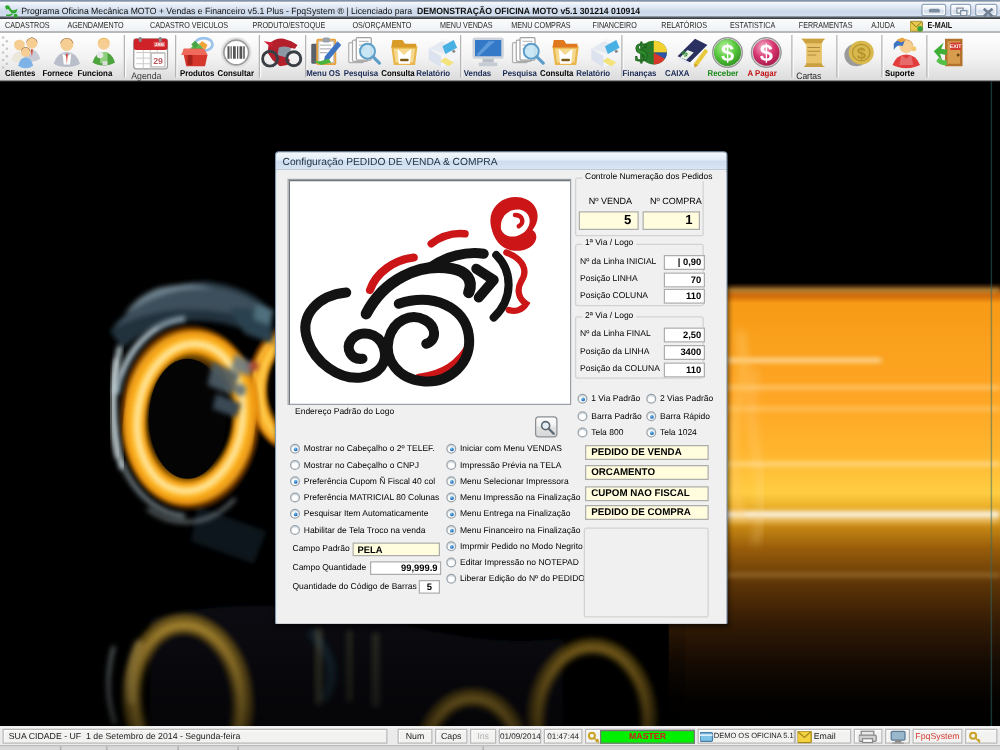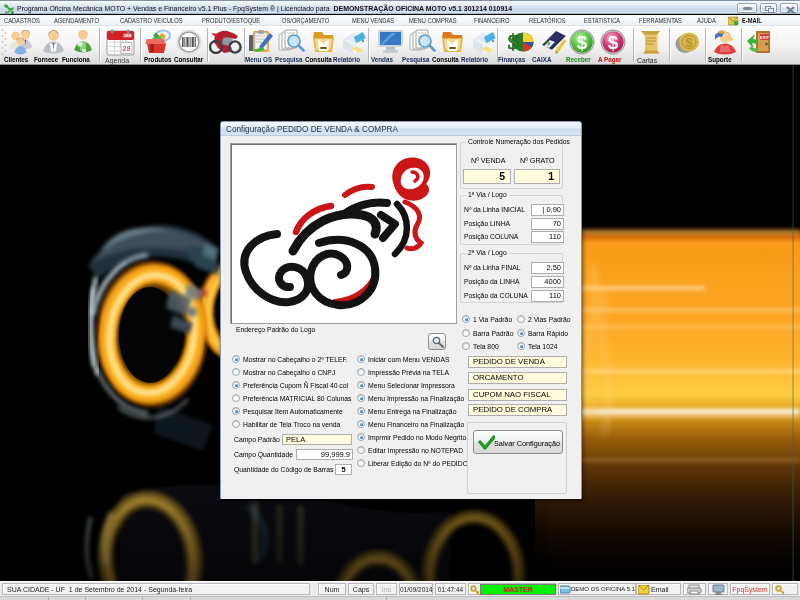--- a/index.html
+++ b/index.html
@@ -24,21 +24,21 @@
 #client{position:absolute;left:0;top:65px;width:800px;height:516px;background:#020202;overflow:hidden;}
 
 #dlg{position:absolute;left:220px;top:56px;width:362px;height:378px;
 background:#f0f0f0;border:1px solid #8399b1;border-radius:3px 3px 0 0;
 box-shadow:1px 2px 4px rgba(0,0,0,.55);}
 #dlgtitle{position:absolute;left:0;top:0;width:360px;height:14px;border-radius:2px 2px 0 0;
 background:linear-gradient(#f4f8fc,#e2ecf7 45%,#cddcf0 55%,#d8e4f3);
 border-bottom:1px solid #bccadb;}
 #dlgtitle span{position:absolute;left:5px;top:3px;font-size:8.2px;color:#233648;}
 #dlgbody{position:absolute;left:0;top:16px;width:360px;height:361px;background:#f0f0f0;}
-.fld{position:absolute;background:#fff;border:1px solid #adadad;font-size:7.5px;color:#000;line-height:1;}
+.fld{position:absolute;background:#fff;border:1px solid #adadad;font-size:7.5px;color:#000;line-height:1;font-weight:bold;}
 .yfld{background:#fffddd;}
 .lbl{position:absolute;font-size:6.8px;color:#000;white-space:nowrap;line-height:1;}
 .radio{position:absolute;width:8px;height:8px;border-radius:50%;background:#fff;border:1px solid #98a2aa;
 box-shadow:inset 0 1px 1px #c9d3da;}
 .radio.on::after{content:"";position:absolute;left:1.5px;top:1.5px;width:3.5px;height:3.5px;border-radius:50%;
 background:radial-gradient(circle at 35% 30%,#6ec6f0,#1e62b5 70%);}
 .grp{position:absolute;border:1px solid #d2d2d2;border-radius:2px;}
 .grp > span{position:absolute;left:5px;top:-4.5px;background:#f0f0f0;padding:0 2px;font-size:6.8px;color:#000;white-space:nowrap;line-height:1;}
 .btn{position:absolute;background:linear-gradient(#fdfdfd,#f1f1f1 45%,#e2e2e2 50%,#d8d8d8);
 border:1px solid #8a8f94;border-radius:3px;font-size:8px;color:#000;}
@@ -242,64 +242,58 @@
         <div class="lbl" style="left:147px;top:297px">Imprmir Pedido no Modo Negrito</div>
       <div class="radio" style="left:136px;top:308px"></div>
         <div class="lbl" style="left:147px;top:310px">Editar Impressão no NOTEPAD</div>
       <div class="radio" style="left:136px;top:321px"></div>
         <div class="lbl" style="left:147px;top:323px">Liberar Edição do Nº do PEDIDO</div>
 
       <div class="grp" style="left:239px;top:4px;width:103px;height:47px">
           <span>Controle Numeração dos Pedidos</span>
         </div>
       <div class="lbl" style="left:250px;top:19px;font-size:7.2px">Nº VENDA</div>
-      <div class="lbl" style="left:299px;top:19px;font-size:7.2px">Nº GRATO</div>
+      <div class="lbl" style="left:299px;top:19px;font-size:7.2px">Nº COMPRA</div>
       <div class="fld yfld" style="left:242px;top:31px;width:48px;height:15px;line-height:13px;text-align:right;padding-right:5px;font-weight:bold;font-size:10.5px">5</div>
       <div class="fld yfld" style="left:293px;top:31px;width:46px;height:15px;line-height:13px;text-align:right;padding-right:5px;font-weight:bold;font-size:10.5px">1</div>
       <div class="grp" style="left:239px;top:57px;width:103px;height:50px">
           <span>1ª Via / Logo</span>
         </div>
       <div class="lbl" style="left:243px;top:69px">Nº da Linha INICIAL</div>
       <div class="fld" style="left:310px;top:66px;width:33px;height:12px;line-height:10px;text-align:right;padding-right:2px">| 0,90</div>
       <div class="lbl" style="left:243px;top:83px">Posição LINHA</div>
       <div class="fld" style="left:310px;top:80px;width:33px;height:12px;line-height:10px;text-align:right;padding-right:2px">70</div>
       <div class="lbl" style="left:243px;top:96px">Posição COLUNA</div>
       <div class="fld" style="left:310px;top:93px;width:33px;height:12px;line-height:10px;text-align:right;padding-right:2px">110</div>
       <div class="grp" style="left:239px;top:115px;width:103px;height:50px">
           <span>2ª Via / Logo</span>
         </div>
       <div class="lbl" style="left:243px;top:127px">Nº da Linha FINAL</div>
       <div class="fld" style="left:310px;top:124px;width:33px;height:12px;line-height:10px;text-align:right;padding-right:2px">2,50</div>
       <div class="lbl" style="left:243px;top:141px">Posição da LINHA</div>
-      <div class="fld" style="left:310px;top:138px;width:33px;height:12px;line-height:10px;text-align:right;padding-right:2px">4000</div>
+      <div class="fld" style="left:310px;top:138px;width:33px;height:12px;line-height:10px;text-align:right;padding-right:2px">3400</div>
       <div class="lbl" style="left:243px;top:155px">Posição da COLUNA</div>
       <div class="fld" style="left:310px;top:152px;width:33px;height:12px;line-height:10px;text-align:right;padding-right:2px">110</div>
       <div class="radio on" style="left:241px;top:177px"></div>
         <div class="lbl" style="left:252px;top:179px">1 Via Padrão</div>
       <div class="radio" style="left:296px;top:177px"></div>
         <div class="lbl" style="left:307px;top:179px">2 Vias Padrão</div>
       <div class="radio" style="left:241px;top:191px"></div>
         <div class="lbl" style="left:252px;top:193px">Barra Padrão</div>
       <div class="radio on" style="left:296px;top:191px"></div>
         <div class="lbl" style="left:307px;top:193px">Barra Rápido</div>
       <div class="radio" style="left:241px;top:204px"></div>
         <div class="lbl" style="left:252px;top:206px">Tela 800</div>
       <div class="radio on" style="left:296px;top:204px"></div>
         <div class="lbl" style="left:307px;top:206px">Tela 1024</div>
       <div class="fld yfld" style="left:247px;top:218px;width:99px;height:12px;line-height:10px;padding-left:4px;font-size:7.8px">PEDIDO DE VENDA</div>
       <div class="fld yfld" style="left:247px;top:234px;width:99px;height:12px;line-height:10px;padding-left:4px;font-size:7.8px">ORCAMENTO</div>
       <div class="fld yfld" style="left:247px;top:251px;width:99px;height:12px;line-height:10px;padding-left:4px;font-size:7.8px">CUPOM NAO FISCAL</div>
       <div class="fld yfld" style="left:247px;top:266px;width:99px;height:12px;line-height:10px;padding-left:4px;font-size:7.8px">PEDIDO DE COMPRA</div>
       <div class="grp" style="left:246px;top:284px;width:100px;height:72px"></div>
-      <div class="btn" style="left:252px;top:292px;width:90px;height:24px">
-        <svg width="17" height="15" style="position:absolute;left:4px;top:4px">
-            <path d="M2 7l5 6L16 2" stroke="#1f9a1f" stroke-width="3.4" fill="none" stroke-linecap="round" stroke-linejoin="round"></path>
-          </svg>
-        <span style="left:20px;top:8px;font-size:7.3px">Salvar Configuração</span>
-      </div>
     </div>
   </div>
 </div>
 <div id="titlebar">
   <svg class="abs" style="left:3px;top:1.5px" width="12" height="12" viewBox="0 0 12 12">
     <path d="M1 2q3-2 4 1t4 2l2-1-1 3q-3 2-5-1T2 5z" fill="#2ea82e"></path>
     <path d="M2 9q3 1 5-1" stroke="#2ea82e" stroke-width="1.4" fill="none"></path>
     <circle cx="9.5" cy="9.5" r="1.6" fill="#2ea82e"></circle>
   </svg>
   <div class="winbtn" style="left:737px;width:20px">

